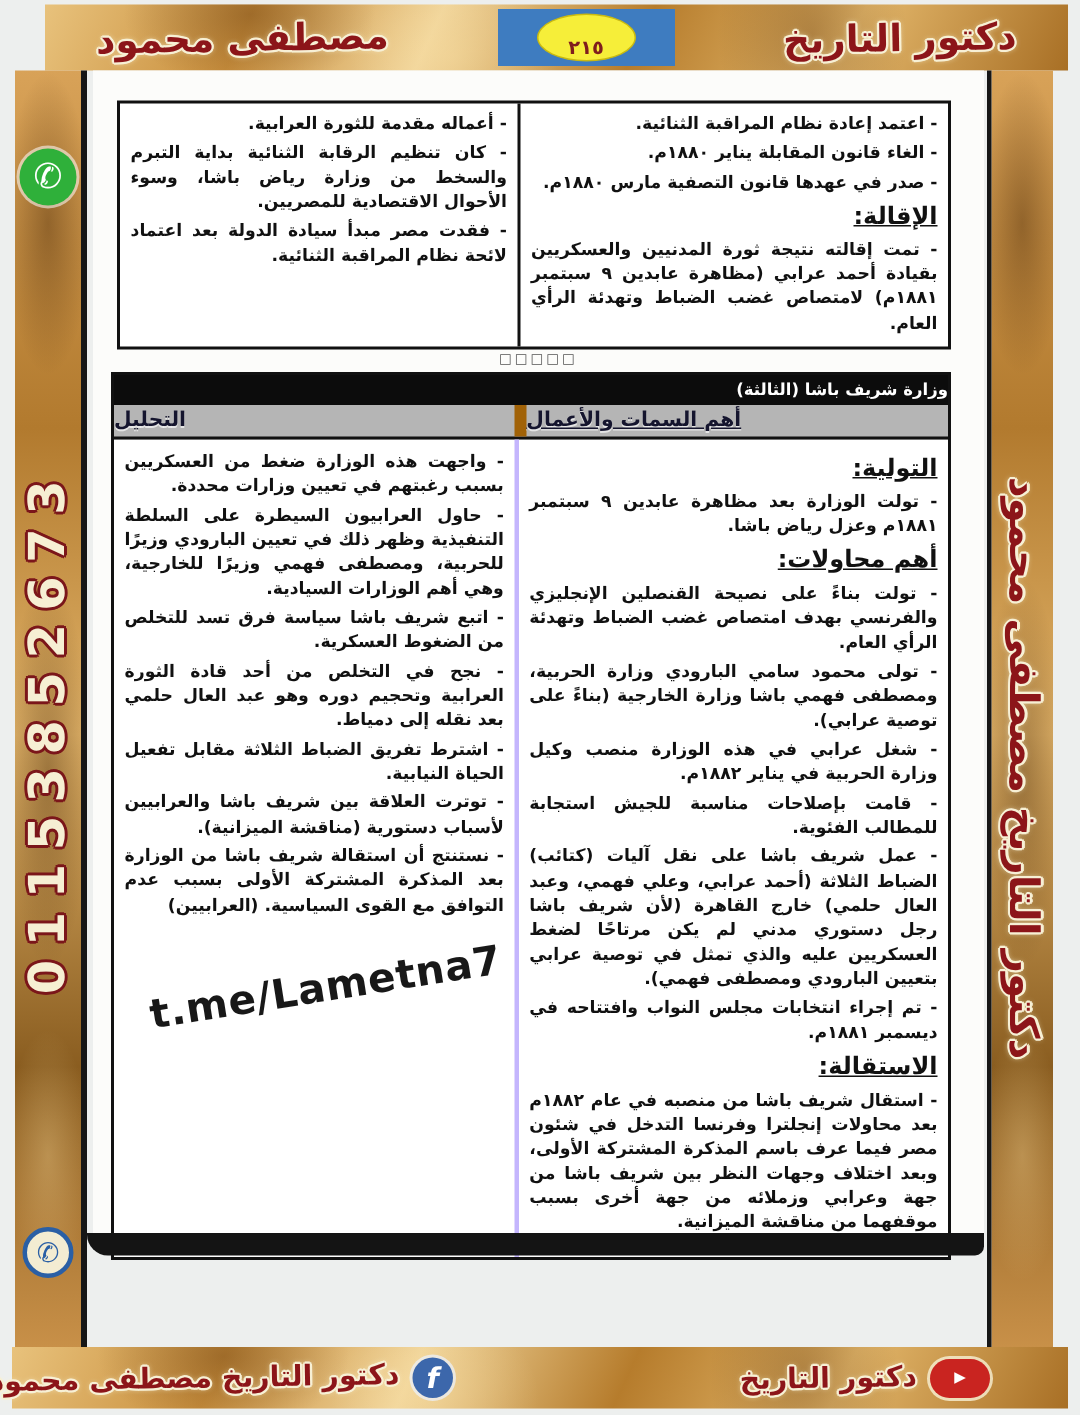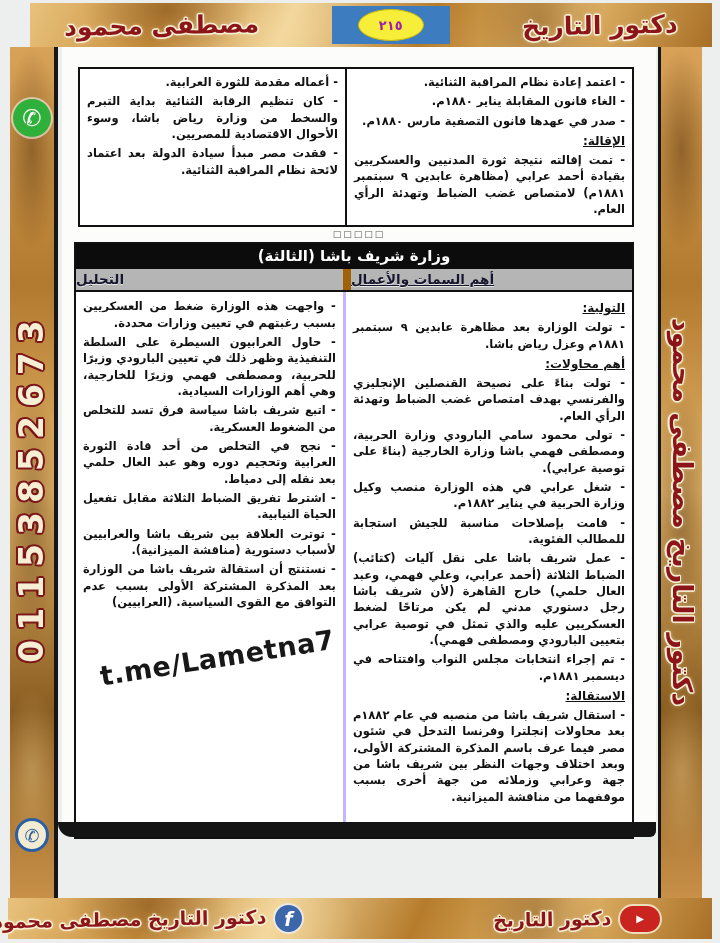--- a/index.html
+++ b/index.html
@@ -35,21 +35,21 @@
 
   
   #top-banner{
     position:absolute;left:30px;top:3px;width:682px;height:44px;
     display:flex;align-items:center;justify-content:space-between;
     direction:rtl;padding:0 34px;box-sizing:border-box;
   }
   .banner-text{font-size:25px;font-weight:bold;white-space:nowrap;transform:rotate(-1deg);}
   #page-num-box{width:118px;height:38px;background:#3e7cc0;display:flex;align-items:center;justify-content:center;margin:0 6px;}
   #page-num-oval{width:64px;height:30px;background:#f6ee39;border-radius:50%;border:1px solid #caba10;
-    display:flex;align-items:center;justify-content:center;color:#a21caf;font-weight:bold;font-size:13px;}
+    display:flex;align-items:flex-end;justify-content:center;color:#7f1d1d;font-weight:bold;font-size:13px;}
 
   
   #left-strip{position:absolute;left:10px;top:47px;width:48px;height:851px;border-right:4px solid #161616;box-sizing:border-box;}
   #whatsapp-icon{position:absolute;top:52px;left:50%;transform:translateX(-50%);
     width:38px;height:38px;background:#2fb03a;border-radius:50%;color:#fff;
     display:flex;align-items:center;justify-content:center;font-size:23px;box-shadow:0 0 0 2px rgba(255,255,255,.55);}
   #phone-number{position:absolute;top:440px;left:21px;transform:translate(-50%,-50%) rotate(-90deg);
     white-space:nowrap;font-size:33px;font-weight:bold;letter-spacing:9px;}
   #phone-icon{position:absolute;bottom:46px;left:50%;transform:translateX(-50%);
     width:34px;height:34px;background:#f3ecd2;border:3px solid #2a5fa5;border-radius:50%;
@@ -57,30 +57,30 @@
   #right-strip{position:absolute;left:658px;top:47px;width:44px;height:851px;border-left:3px solid #161616;box-sizing:border-box;}
   #right-strip-text{position:absolute;top:465px;left:50%;transform:translate(-50%,-50%) rotate(90deg);
     white-space:nowrap;font-size:27px;font-weight:bold;}
 
   
   #doc-page{position:absolute;left:62px;top:47px;width:594px;height:775px;background:#fcfcfa;direction:rtl;box-sizing:border-box;padding-top:20px;}
   #page-bottom-edge{position:absolute;left:58px;top:822px;width:598px;height:15px;background:#141414;border-radius:0 0 6px 14px;}
 
   .cell-text{font-size:11.5px;font-weight:bold;color:#111;line-height:1.42;text-align:justify;text-align-last:right;}
   .t-item{margin:2px 0 3px;}
-  .t-heading{text-decoration:underline;margin:4px 0 1px;font-size:12px;}
+  .t-heading{text-decoration:underline;margin:4px 0 1px;font-size:16px;}
 
   #top-table{margin:0 22px 0 16px;border:2px solid #111;display:flex;direction:rtl;background:#fff;}
   #top-table .cell-r{width:52%;border-left:2px solid #111;padding:3px 7px 5px;box-sizing:border-box;}
   #top-table .cell-l{width:48%;padding:3px 7px 5px;box-sizing:border-box;}
 
   #squares-separator{text-align:center;font-size:9px;letter-spacing:2px;color:#555;margin:2px 0 3px;direction:ltr;}
 
   #ministry-table{margin:0 22px 0 12px;border:2px solid #111;background:#fff;}
-  #mt-title{background:#0c0c0c;color:#fff;text-align:center;font-weight:bold;font-size:15px;padding:3px 0 4px;letter-spacing:.5px;}
+  #mt-title{background:#0c0c0c;color:#fff;font-weight:bold;font-size:11px;padding:3px 0 4px;letter-spacing:.5px;}
   #mt-header{display:flex;direction:rtl;background:#b5b5b5;border-bottom:2px solid #111;}
   #mt-header .hcell{font-weight:bold;font-size:13.5px;color:#15152e;text-align:left;padding:2px 0 3px;
     text-shadow:0 1px 0 rgba(255,255,255,.65);}
   #mt-header .hcell-r{width:52%;border-left:8px solid #a16207;box-sizing:border-box;text-decoration:underline;}
   #mt-header .hcell-l{width:48%;box-sizing:border-box;}
   #mt-body{display:flex;direction:rtl;min-height:545px;}
   #mt-body .bcell-r{width:52%;border-left:3px solid #c4b5fd;padding:4px 7px 8px;box-sizing:border-box;}
   #mt-body .bcell-l{width:48%;padding:4px 7px 8px;box-sizing:border-box;position:relative;}
 
   #watermark{margin:30px 0 0 6px;transform:rotate(-9deg);font-size:27px;font-weight:bold;color:#181818;

